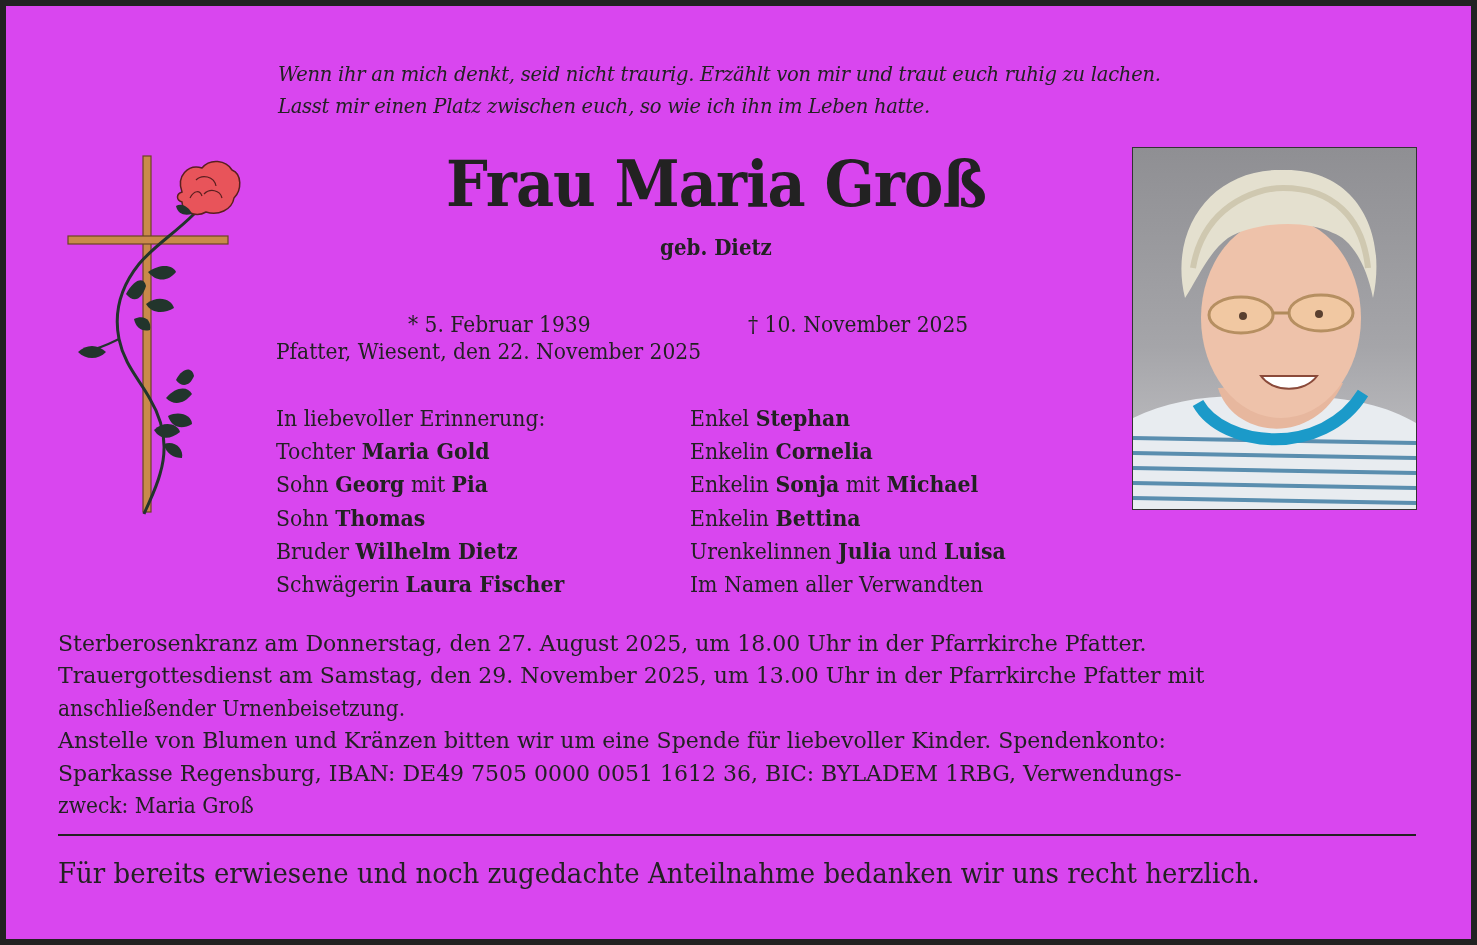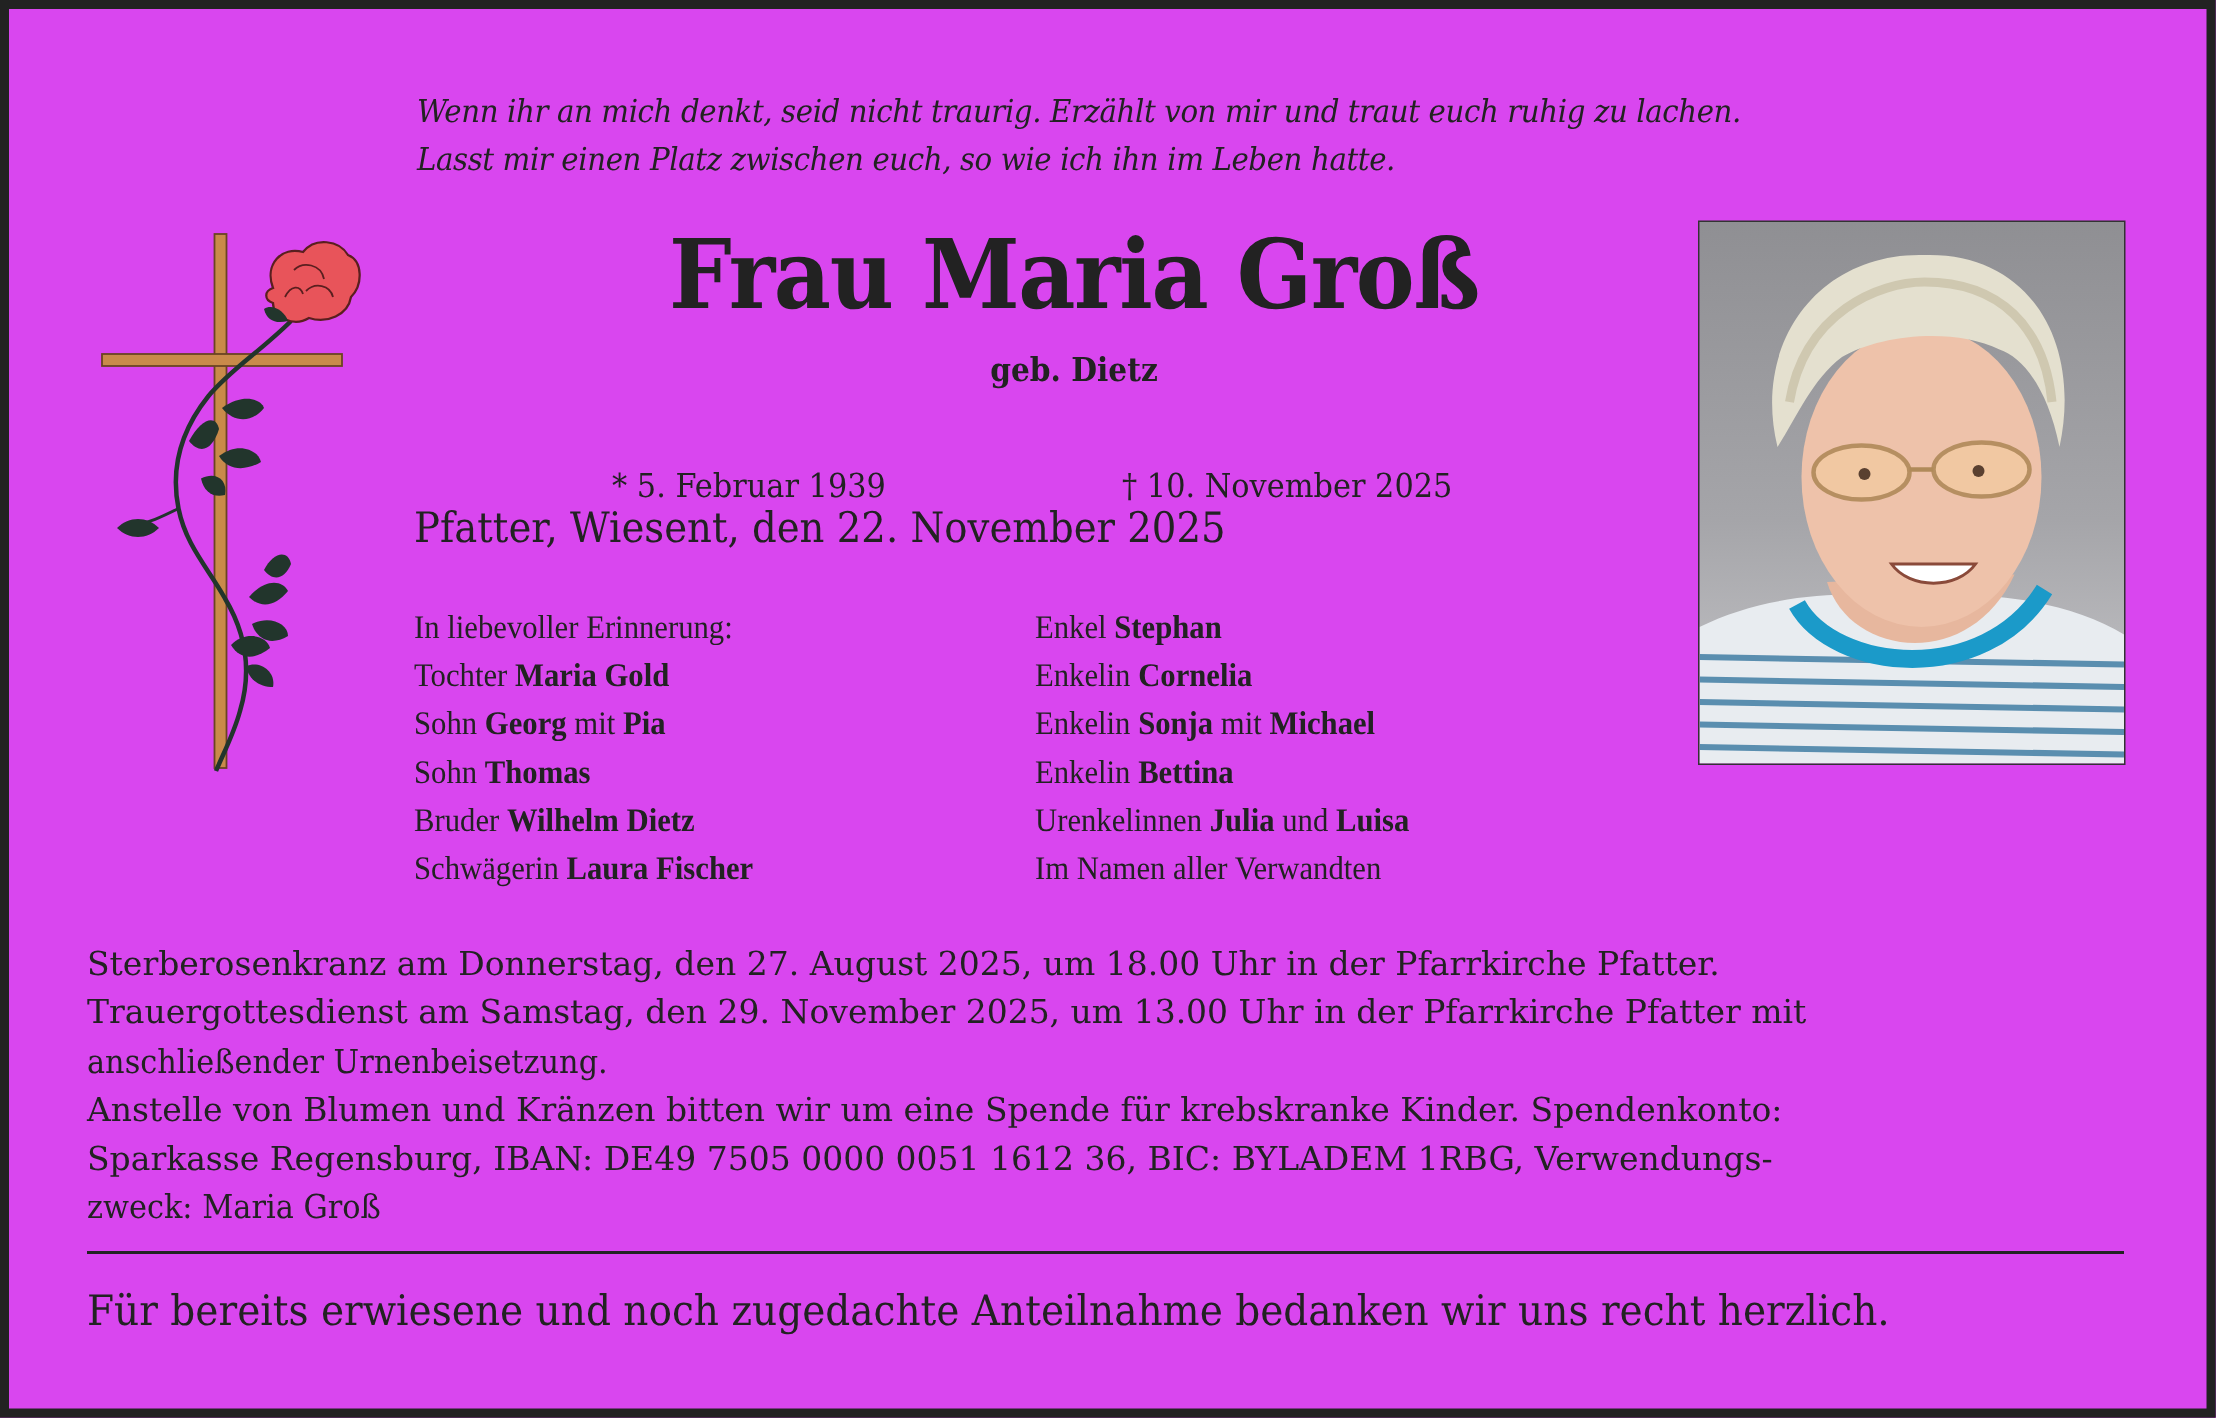--- a/index.html
+++ b/index.html
@@ -25,25 +25,25 @@
     .nee {
       position: absolute; left: 270px; width: 880px; top: 226px; text-align: center;
       font-size: 22px; font-weight: bold; line-height: 30px;
       transform: scaleX(0.9); transform-origin: center top;
     }
     .dates { position: absolute; top: 264px; font-size: 22px; line-height: 32px; white-space: nowrap; margin-top: 39px; }
     .birth { left: 402px; }
     .death { left: 742px; }
     .dates span { display: inline-block; transform: scaleX(0.92); transform-origin: left top; }
     .place {
-      position: absolute; left: 270px; top: 330px; font-size: 28px; line-height: 32px; white-space: nowrap;
+      position: absolute; left: 270px; top: 330px; font-size: 22px; line-height: 32px; white-space: nowrap;
     }
     .place span { display: inline-block; transform: scaleX(0.92); transform-origin: left top; }
     .family-col {
-      position: absolute; top: 396px; font-size: 22px; line-height: 32.2px; font-family: Liberation Serif, serif;
+      position: absolute; top: 396px; font-size: 22px; line-height: 32.2px;
     }
     .family-col.left { left: 270px; }
     .family-col.right { left: 684px; }
     .family-col .row { white-space: nowrap; transform: scaleX(0.93); transform-origin: left top; }
     .family-col b { font-weight: bold; }
     .photo {
       position: absolute; left: 1126px; top: 141px; width: 283px; height: 361px;
       border: 1px solid #333; overflow: hidden;
       background: linear-gradient(180deg, #8f8f93 0%, #a5a5a9 55%, #c9c9cc 100%);
     }
@@ -146,21 +146,21 @@
       <circle cx="186" cy="166" r="4" fill="#5a4030"></circle>
 
       <path d="M128 228 C140 245 172 245 184 228 Z" fill="#fff" stroke="#8a4a3a" stroke-width="2"></path>
     </svg>
   </div>
 
   <div class="body-text">
     <span class="line" style="transform: scaleX(1);">Sterberosenkranz am Donnerstag, den 27. August 2025, um 18.00 Uhr in der Pfarrkirche Pfatter.</span>
     <span class="line" style="transform: scaleX(1);">Trauergottesdienst am Samstag, den 29. November 2025, um 13.00 Uhr in der Pfarrkirche Pfatter mit</span>
     <span class="line" style="transform: scaleX(0.92);">anschließender Urnenbeisetzung.</span>
-    <span class="line" style="transform: scaleX(1);">Anstelle von Blumen und Kränzen bitten wir um eine Spende für krebskranke Kinder. Spendenkonto:</span>
+    <span class="line" style="transform: scaleX(1);">Anstelle von Blumen und Kränzen bitten wir um eine Spende für liebevoller Kinder. Spendenkonto:</span>
     <span class="line" style="transform: scaleX(1);">Sparkasse Regensburg, IBAN: DE49 7505 0000 0051 1612 36, BIC: BYLADEM 1RBG, Verwendungs-</span>
     <span class="line" style="transform: scaleX(0.92);">zweck: Maria Groß</span>
   </div>
 
   <div class="separator"></div>
 
   <div class="thanks"><span>Für bereits erwiesene und noch zugedachte Anteilnahme bedanken wir uns recht herzlich.</span></div>
 </div>
 
 </body></html>

